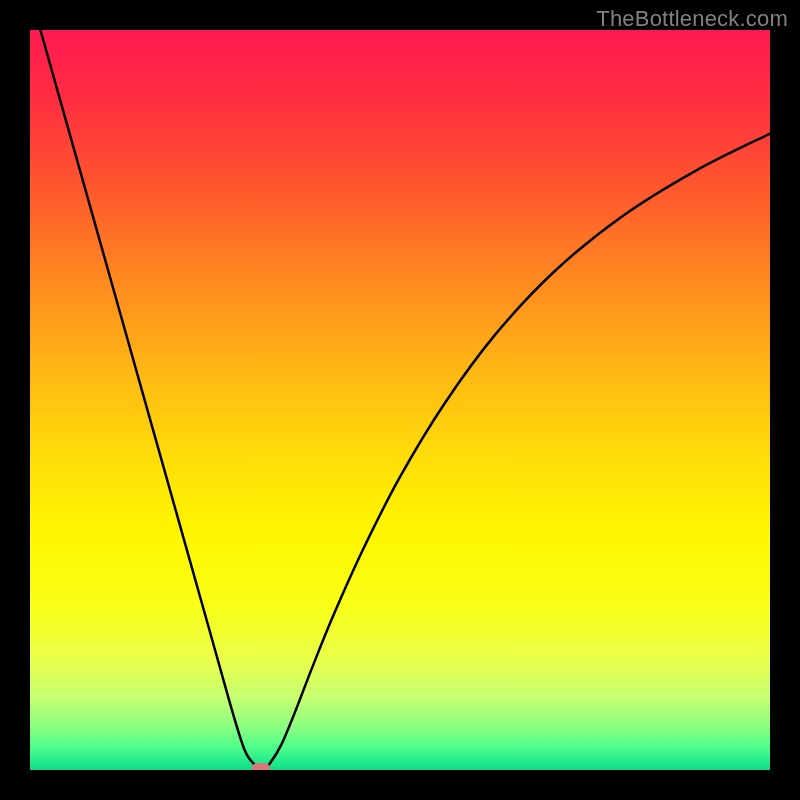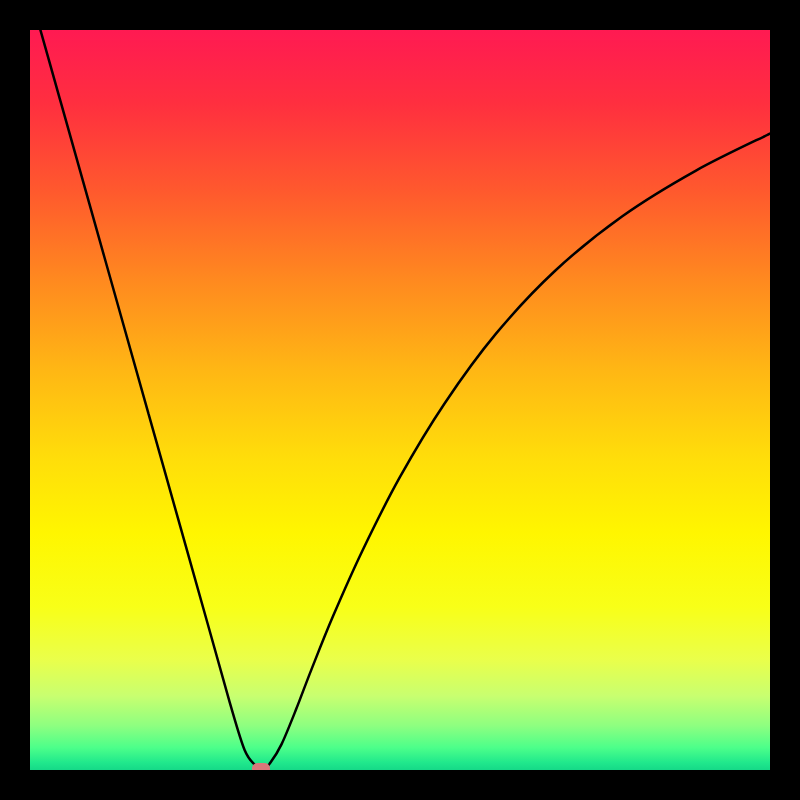--- a/index.html
+++ b/index.html
@@ -83,13 +83,14 @@
   <div class="plot-area">
     <div class="gradient"></div>
 
     <svg class="curve" viewBox="0 0 740 740" preserveAspectRatio="none">
       <path id="curve-path" d="M 0,-37 C 4.933333333333334,-19.48666666666666 19.733333333333334,33.05333333333336 29.6,68.08000000000004 C 39.46666666666667,103.10666666666671 49.333333333333336,138.1333333333334 59.2,173.16000000000008 C 69.06666666666666,208.18666666666675 78.93333333333334,243.21333333333337 88.8,278.24 C 98.66666666666666,313.26666666666665 108.53333333333333,348.29333333333335 118.4,383.32 C 128.26666666666668,418.34666666666664 138.13333333333333,453.37333333333333 148,488.4 C 157.86666666666667,523.4266666666666 168.96666666666667,562.77 177.6,593.48 C 186.23333333333332,624.19 193.63333333333335,651.5699999999999 199.8,672.66 C 205.96666666666667,693.75 210.28333333333333,709.5366666666666 214.6,720.02 C 218.91666666666666,730.5033333333333 222.61666666666665,732.2299999999999 225.7,735.56 C 228.78333333333333,738.89 230.63333333333333,740.4933333333333 233.1,740 C 235.56666666666666,739.5066666666667 237.41666666666666,736.9166666666667 240.5,732.6 C 243.58333333333334,728.2833333333333 247.28333333333336,723.1033333333334 251.60000000000002,714.1 C 255.91666666666669,705.0966666666667 261.46666666666664,690.9133333333334 266.4,678.58 C 271.3333333333333,666.2466666666667 275.0333333333333,655.64 281.2,640.1 C 287.3666666666667,624.5600000000001 294.76666666666665,605.4433333333334 303.4,585.34 C 312.0333333333333,565.2366666666667 321.9,542.5433333333334 333,519.48 C 344.1,496.4166666666667 356.43333333333334,471.25666666666666 370,446.96 C 383.56666666666666,422.6633333333333 398.3666666666667,397.62666666666667 414.40000000000003,373.7 C 430.4333333333334,349.7733333333333 447.7,325.6 466.2,303.40000000000003 C 484.7,281.20000000000005 504.4333333333333,259.9866666666666 525.4,240.49999999999994 C 546.3666666666667,221.01333333333326 568.5666666666666,203.13000000000002 592,186.48000000000002 C 615.4333333333334,169.83 641.3333333333334,154.41333333333324 666,140.5999999999999 C 690.6666666666666,126.78666666666658 727.6666666666666,109.76666666666667 740,103.60000000000002" fill="none" stroke="#000000" stroke-width="2.5" stroke-linejoin="round" stroke-linecap="round"></path>
     </svg>
 
     <div id="marker" class="marker" style="left: 230.88px; top: 738.52px;"></div>
   </div>
 
+  <div class="watermark">TheBottleneck.com</div>
 </div>
 
 </body></html>

